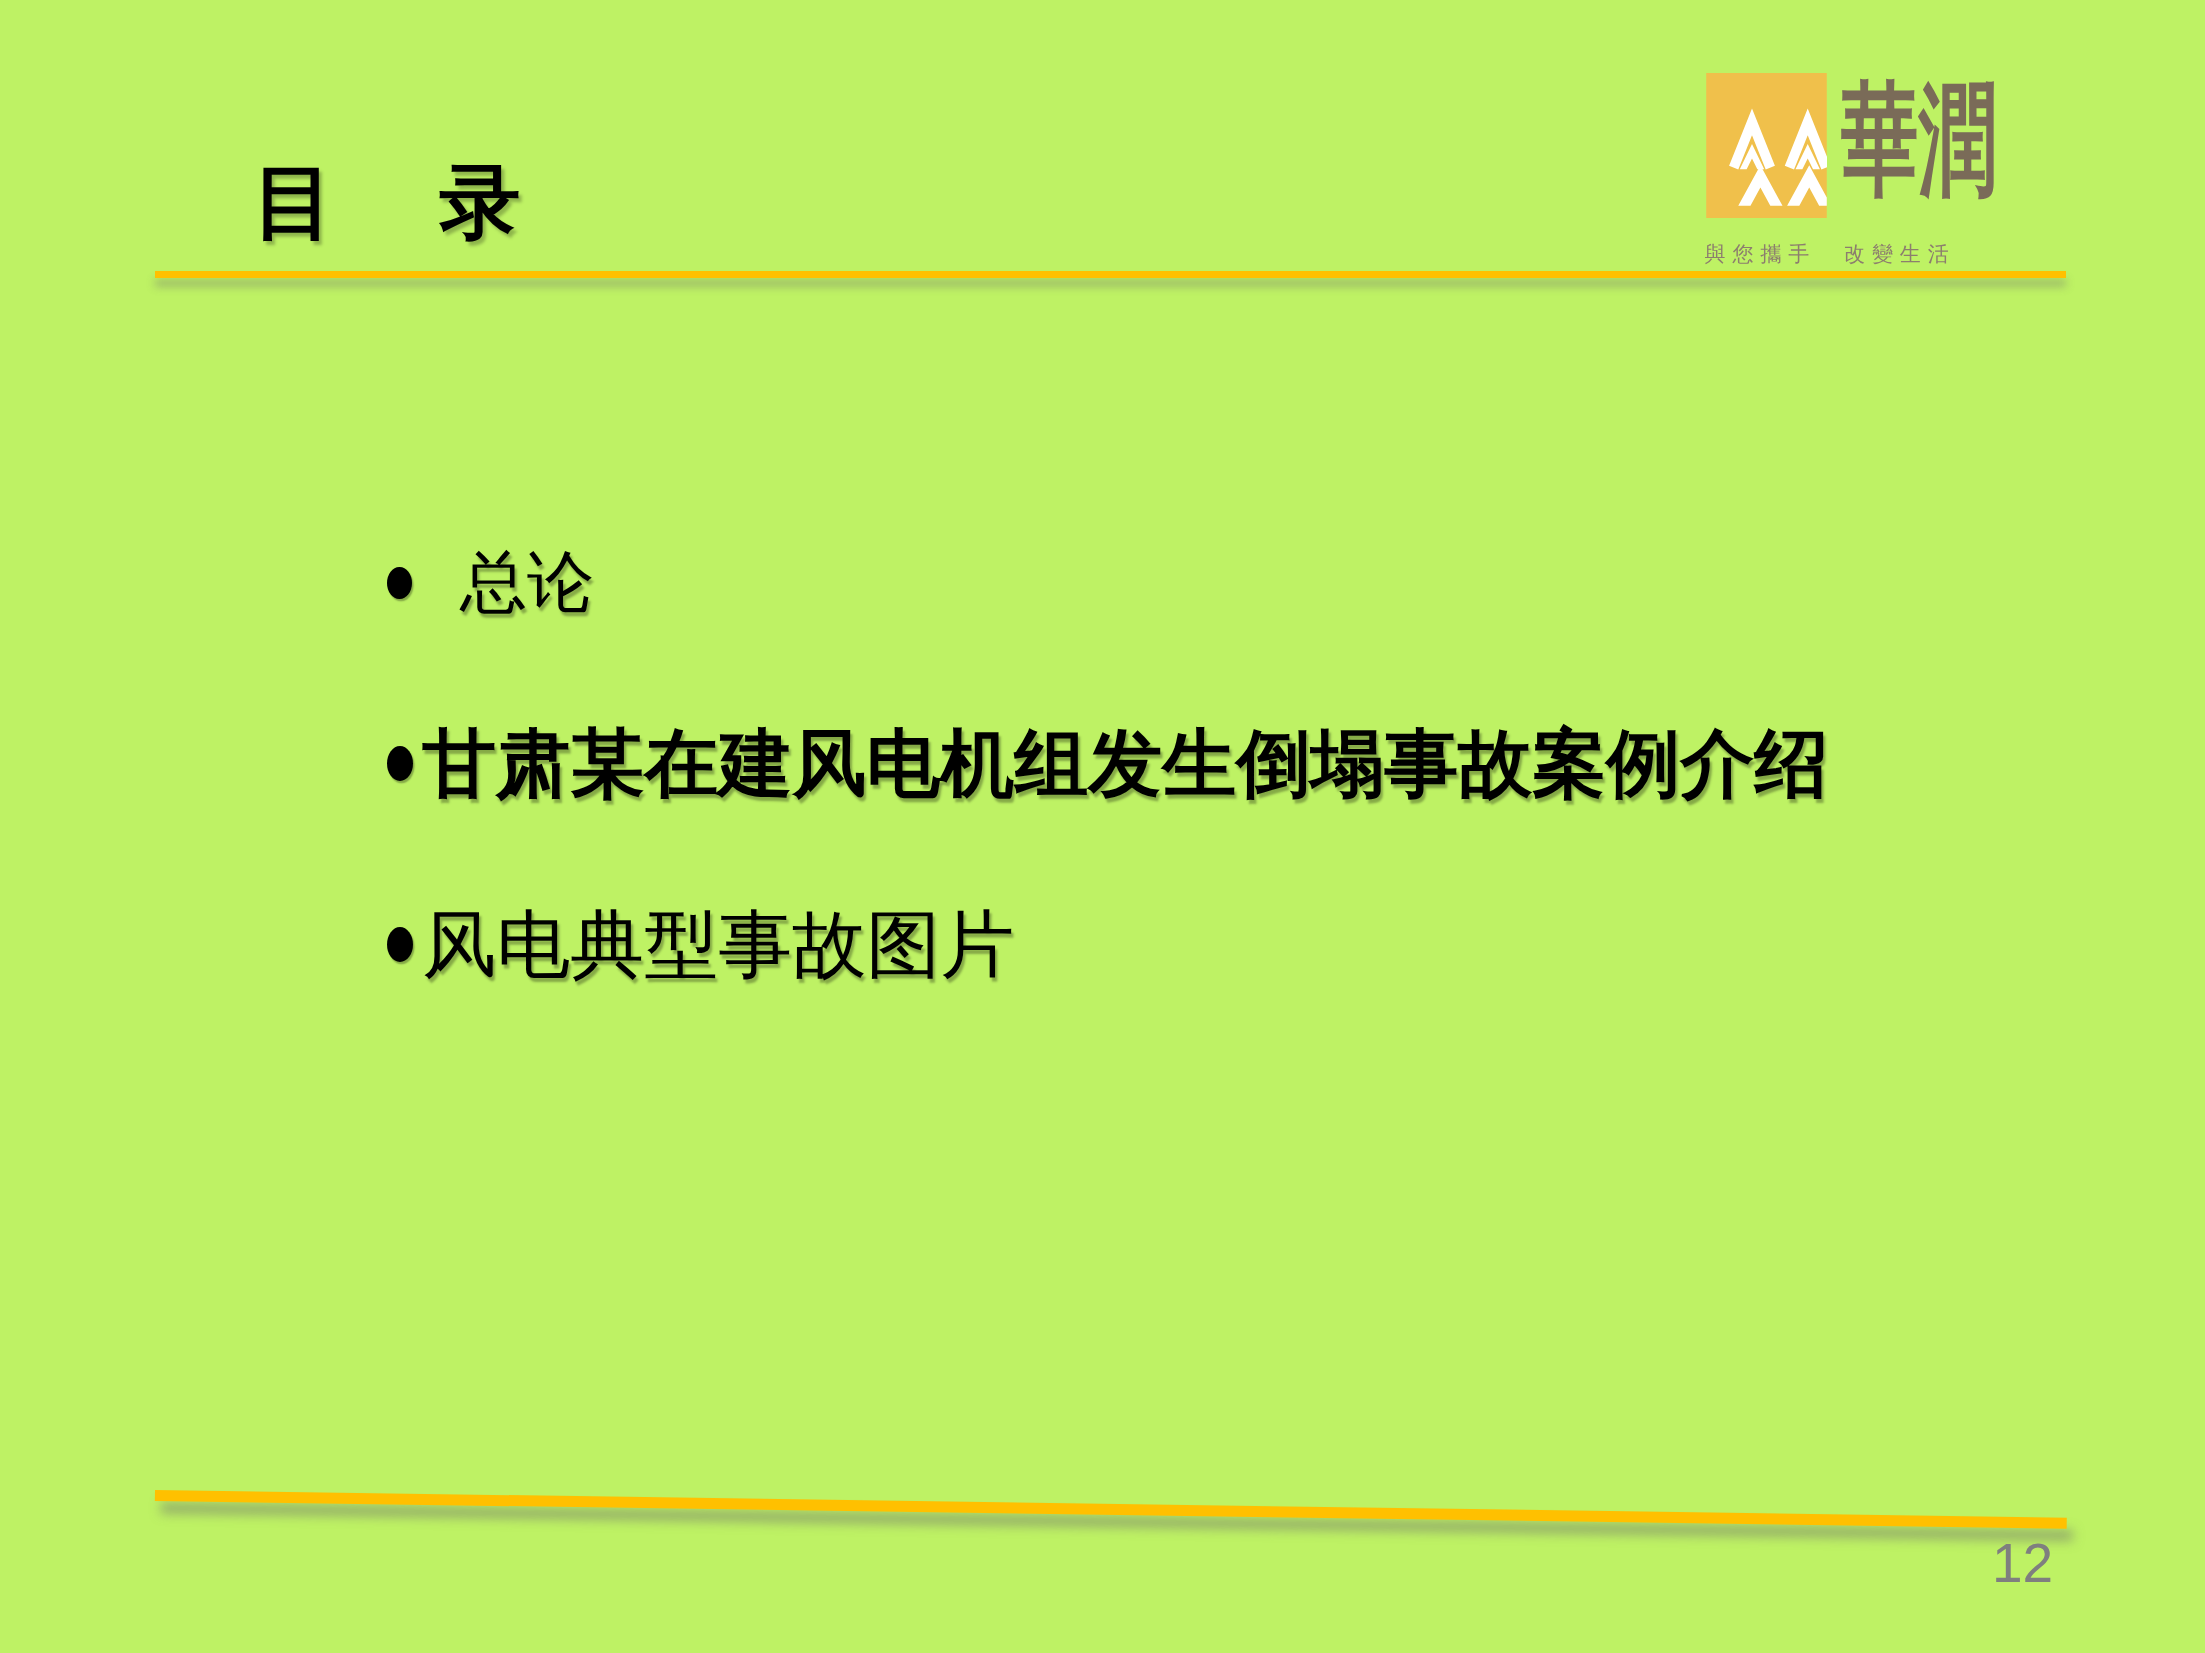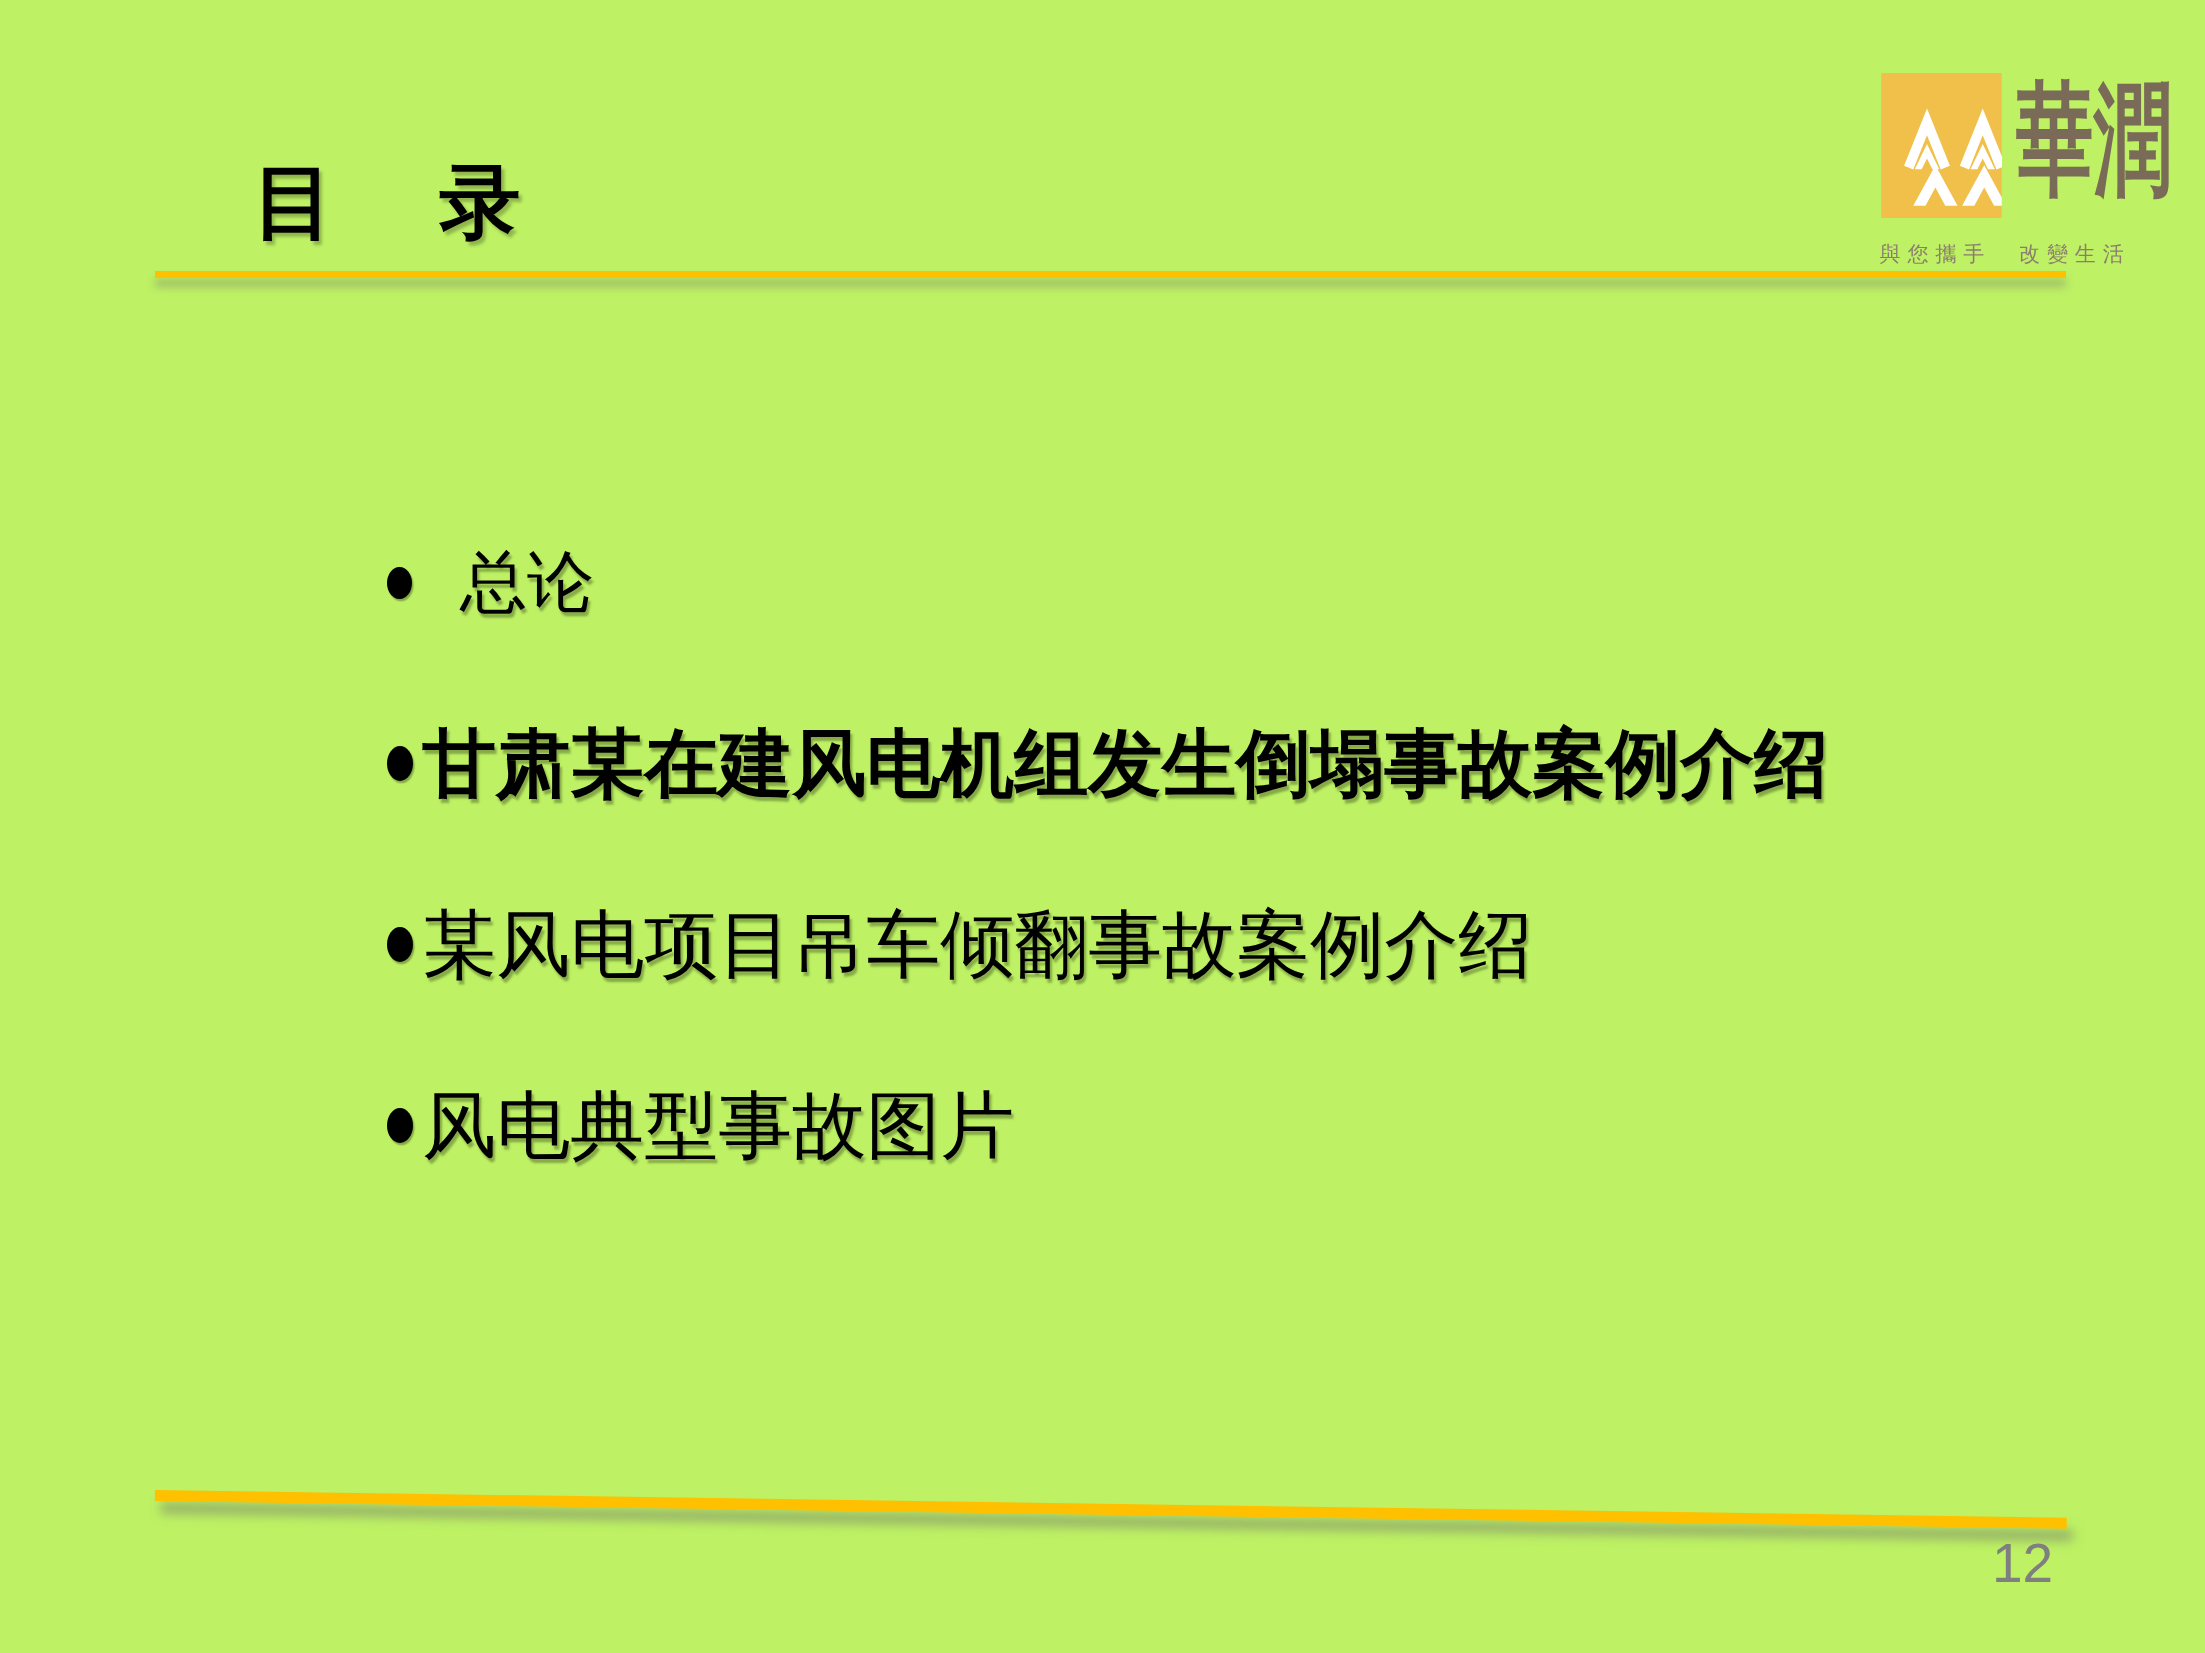--- a/index.html
+++ b/index.html
@@ -23,21 +23,21 @@
     white-space:pre;
   }
   .title-rule {
     position:absolute; left:155px; top:271px;
     width:1911px; height:6.9px;
     background:#FFC000;
     box-shadow:0 8.4px 8.4px rgba(110,110,110,0.45);
   }
 
   
-  .logo { position:absolute; left:1881px; top:73px; width:291px; height:199px; }
+  .logo { position:absolute; left:1706px; top:73px; width:291px; height:199px; }
   .logo-mark { position:absolute; left:0; top:0; }
   .logo-wordmark {
     position:absolute; left:135px; top:6.1px;
     font-family:"Liberation Serif","DejaVu Serif",serif;
     font-weight:700;
     font-size:123px; line-height:1;
     color:#7A6B58;
     transform:scaleX(0.63);
     transform-origin:0 0;
     white-space:nowrap;
@@ -123,24 +123,20 @@
     <li class="toc-item">
       <span class="dot"></span>
       <span class="toc-label">总论</span>
     </li>
     <li class="toc-item emphasis">
       <span class="dot"></span>
       <span class="toc-label">甘肃某在建风电机组发生倒塌事故案例介绍</span>
     </li>
     <li class="toc-item">
       <span class="dot"></span>
-      <span class="toc-label">某风电项目吊车倾翻事故案例介绍</span>
-    </li>
-    <li class="toc-item">
-      <span class="dot"></span>
       <span class="toc-label">风电典型事故图片</span>
     </li>
   </ul>
 
   <div class="bottom-rule"></div>
   <div class="page-number">12</div>
 
 </div>
 
 

